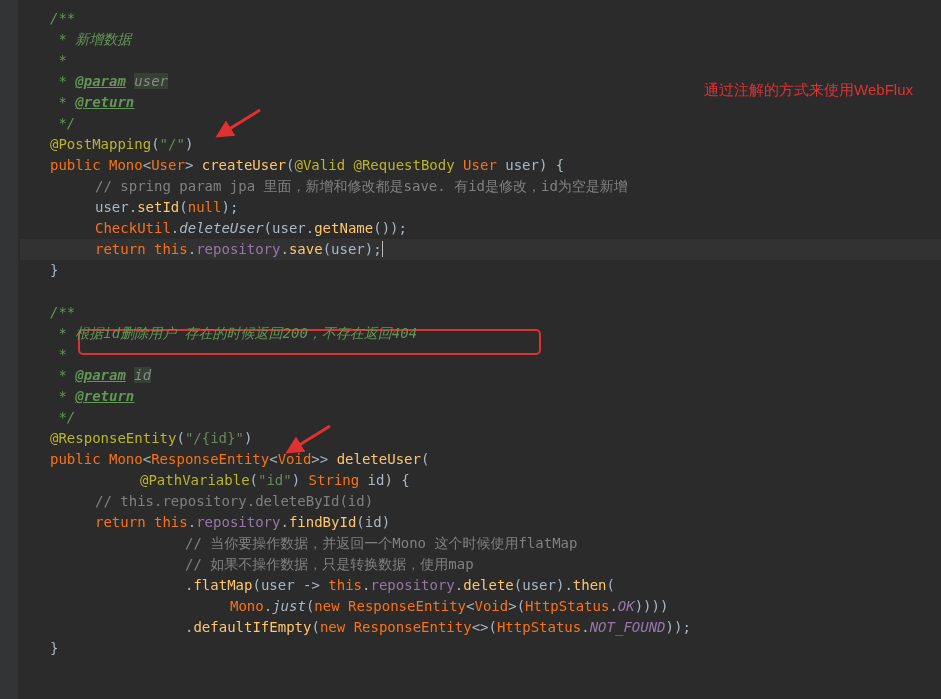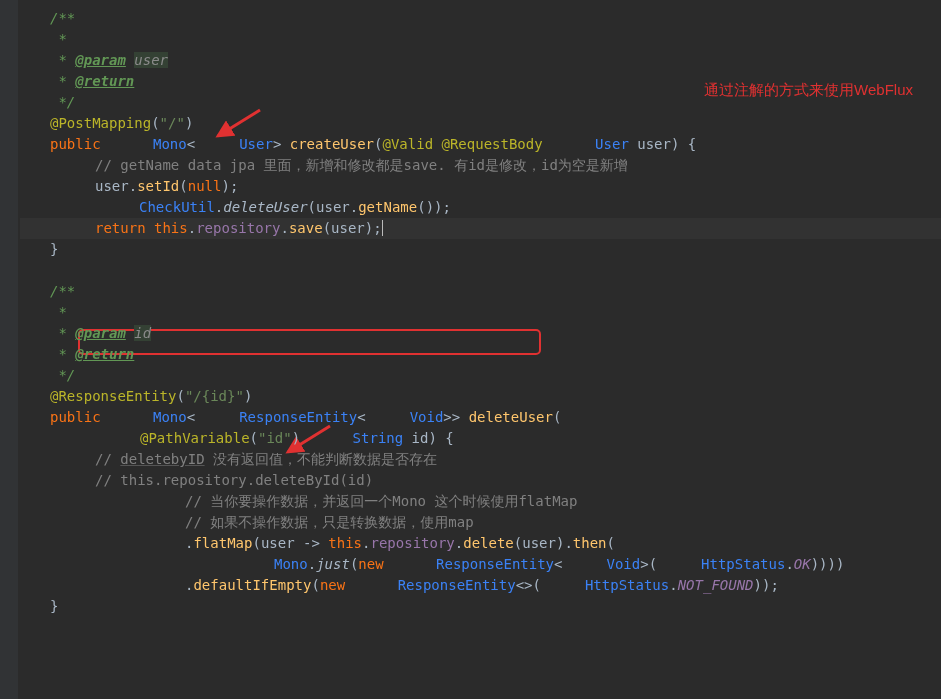--- a/index.html
+++ b/index.html
@@ -30,21 +30,21 @@
       width: 18px;
       background: #313335;
     }
     .comment-doc { color: #629755; font-style: italic; }
     .comment { color: #808080; }
     .tag { color: #629755; font-style: italic; font-weight: bold; text-decoration: underline; }
     .param-name { background: #344134; color: #8a8a8a; font-style: italic; }
     .annotation { color: #bbb529; }
     .keyword { color: #f97316; }
     .string { color: #6a8759; }
-    .class-name { color: #3b82f6; margin-left: 44px; }
+    .class-name { color: #f97316; }
     .method-name { color: #ffc66d; text-align: center; }
     .method-decl { color: #ffc66d; }
     .static-method { color: #a9b7c6; font-style: italic; }
     .field { color: #9876aa; }
     .paren { color: #a9b7c6; }
     .var { color: #a9b7c6; }
     .constant { color: #9876aa; font-style: italic; }
     .underline { text-decoration: underline; text-decoration-color: #555; }
     .highlight-line { background: #323232; display: block; }
     .cursor { border-left: 1px solid #bbb; }
@@ -107,44 +107,46 @@
         <marker id="ah2" markerWidth="6" markerHeight="6" refX="5" refY="3" orient="auto">
           <path d="M0,0 L6,3 L0,6 Z" fill="#e03131"></path>
         </marker>
       </defs>
     <line x1="50" y1="2" x2="8" y2="28" stroke="#e03131" stroke-width="3" marker-end="url(#ah2)"></line>
   </svg>
 
   <div class="red-box"></div>
 
   <div class="line indent1"><span class="comment-doc">/**</span></div>
+  <div class="line indent1"><span class="comment-doc"> * 新增数据</span></div>
   <div class="line indent1"><span class="comment-doc"> *</span></div>
   <div class="line indent1"><span class="comment-doc"> * </span><span class="tag">@param</span><span class="comment-doc"> </span><span class="param-name">user</span></div>
   <div class="line indent1"><span class="comment-doc"> * </span><span class="tag">@return</span></div>
   <div class="line indent1"><span class="comment-doc"> */</span></div>
   <div class="line indent1"><span class="annotation">@PostMapping</span><span class="paren">(</span><span class="string">"/"</span><span class="paren">)</span></div>
   <div class="line indent1"><span class="keyword">public </span><span class="class-name">Mono</span><span>&lt;</span><span class="class-name">User</span><span>&gt; </span><span class="method-decl">createUser</span><span>(</span><span class="annotation">@Valid</span><span> </span><span class="annotation">@RequestBody</span><span> </span><span class="class-name">User</span><span> </span><span class="var">user</span><span>) {</span></div>
-  <div class="line indent2"><span class="comment">// getName data jpa 里面，新增和修改都是save. 有id是修改，id为空是新增</span></div>
+  <div class="line indent2"><span class="comment">// spring param jpa 里面，新增和修改都是save. 有id是修改，id为空是新增</span></div>
   <div class="line indent2"><span class="var">user</span><span>.</span><span class="method-name">setId</span><span>(</span><span class="keyword">null</span><span>);</span></div>
   <div class="line indent2"><span class="class-name">CheckUtil</span><span>.</span><span class="static-method">deleteUser</span><span>(</span><span class="var">user</span><span>.</span><span class="method-name">getName</span><span>());</span></div>
   <div class="line indent2 highlight-line"><span class="keyword">return </span><span class="keyword">this</span><span>.</span><span class="field">repository</span><span>.</span><span class="method-name">save</span><span>(</span><span class="var">user</span><span>);</span><span class="cursor">&nbsp;</span></div>
   <div class="line indent1"><span>}</span></div>
 
   <div class="line">&nbsp;</div>
 
   <div class="line indent1"><span class="comment-doc">/**</span></div>
+  <div class="line indent1"><span class="comment-doc"> * 根据id删除用户 存在的时候返回200，不存在返回404</span></div>
   <div class="line indent1"><span class="comment-doc"> * </span></div>
   <div class="line indent1"><span class="comment-doc"> * </span><span class="tag">@param</span><span class="comment-doc"> </span><span class="param-name">id</span></div>
   <div class="line indent1"><span class="comment-doc"> * </span><span class="tag">@return</span></div>
   <div class="line indent1"><span class="comment-doc"> */</span></div>
   <div class="line indent1"><span class="annotation">@ResponseEntity</span><span>(</span><span class="string">"/{id}"</span><span>)</span></div>
   <div class="line indent1"><span class="keyword">public </span><span class="class-name">Mono</span><span>&lt;</span><span class="class-name">ResponseEntity</span><span>&lt;</span><span class="class-name">Void</span><span>&gt;&gt; </span><span class="method-decl">deleteUser</span><span>(</span></div>
   <div class="line indent3"><span class="annotation">@PathVariable</span><span>(</span><span class="string">"id"</span><span>) </span><span class="class-name">String</span><span> </span><span class="var">id</span><span>) {</span></div>
-  <div class="line indent2"><span class="comment">// </span><span class="comment underline">deletebyID</span><span class="comment"> 没有返回值，不能判断数据是否存在</span></div>
   <div class="line indent2"><span class="comment">// this.repository.deleteById(id)</span></div>
+  <div class="line indent2"><span class="keyword">return </span><span class="keyword">this</span><span>.</span><span class="field">repository</span><span>.</span><span class="method-name">findById</span><span>(</span><span class="var">id</span><span>)</span></div>
   <div class="line indent4"><span class="comment">// 当你要操作数据，并返回一个Mono 这个时候使用flatMap</span></div>
   <div class="line indent4"><span class="comment">// 如果不操作数据，只是转换数据，使用map</span></div>
   <div class="line indent4"><span>.</span><span class="method-name">flatMap</span><span>(</span><span class="var">user</span><span> -&gt; </span><span class="keyword">this</span><span>.</span><span class="field">repository</span><span>.</span><span class="method-name">delete</span><span>(</span><span class="var">user</span><span>).</span><span class="method-name">then</span><span>(</span></div>
   <div class="line" style="padding-left:210px"><span class="class-name">Mono</span><span>.</span><span class="static-method">just</span><span>(</span><span class="keyword">new</span><span> </span><span class="class-name">ResponseEntity</span><span>&lt;</span><span class="class-name">Void</span><span>&gt;(</span><span class="class-name">HttpStatus</span><span>.</span><span class="constant">OK</span><span>))))</span></div>
   <div class="line indent4"><span>.</span><span class="method-name">defaultIfEmpty</span><span>(</span><span class="keyword">new</span><span> </span><span class="class-name">ResponseEntity</span><span>&lt;&gt;(</span><span class="class-name">HttpStatus</span><span>.</span><span class="constant">NOT_FOUND</span><span>));</span></div>
   <div class="line indent1"><span>}</span></div>
 
 </div>
 
 </body></html>

